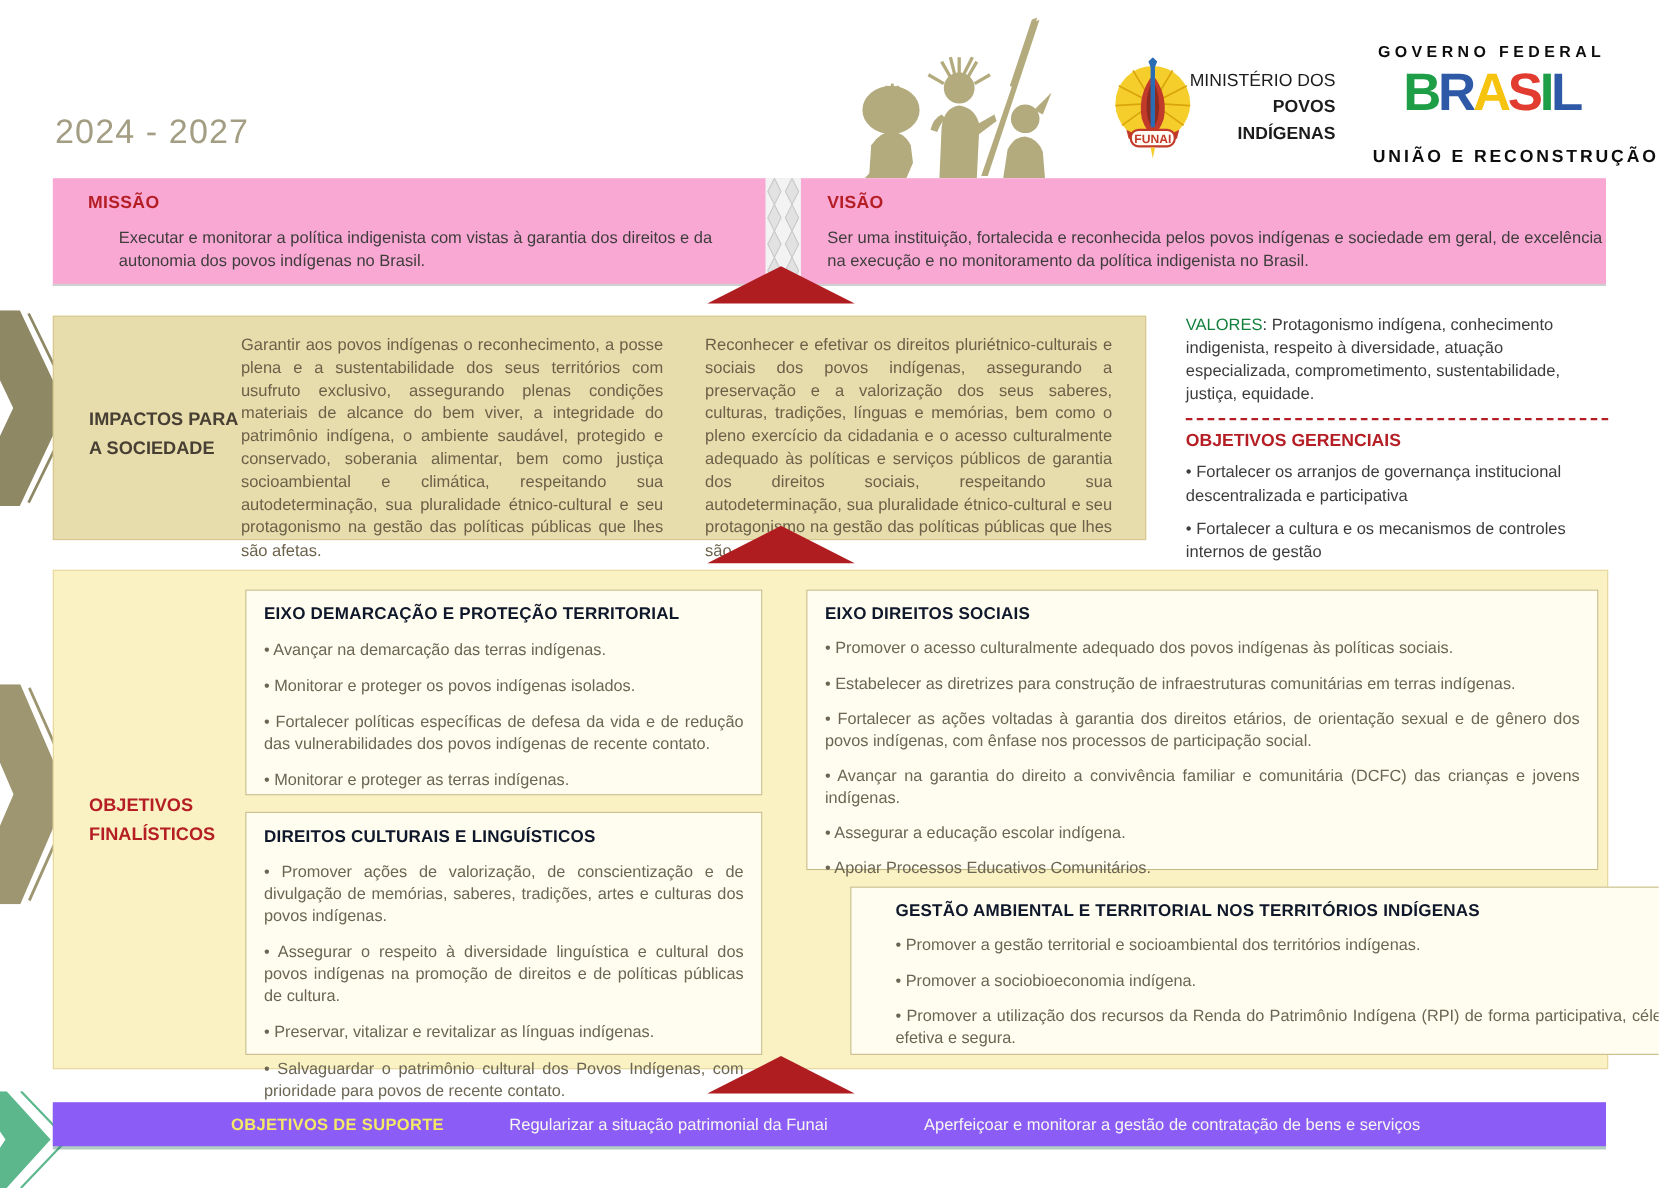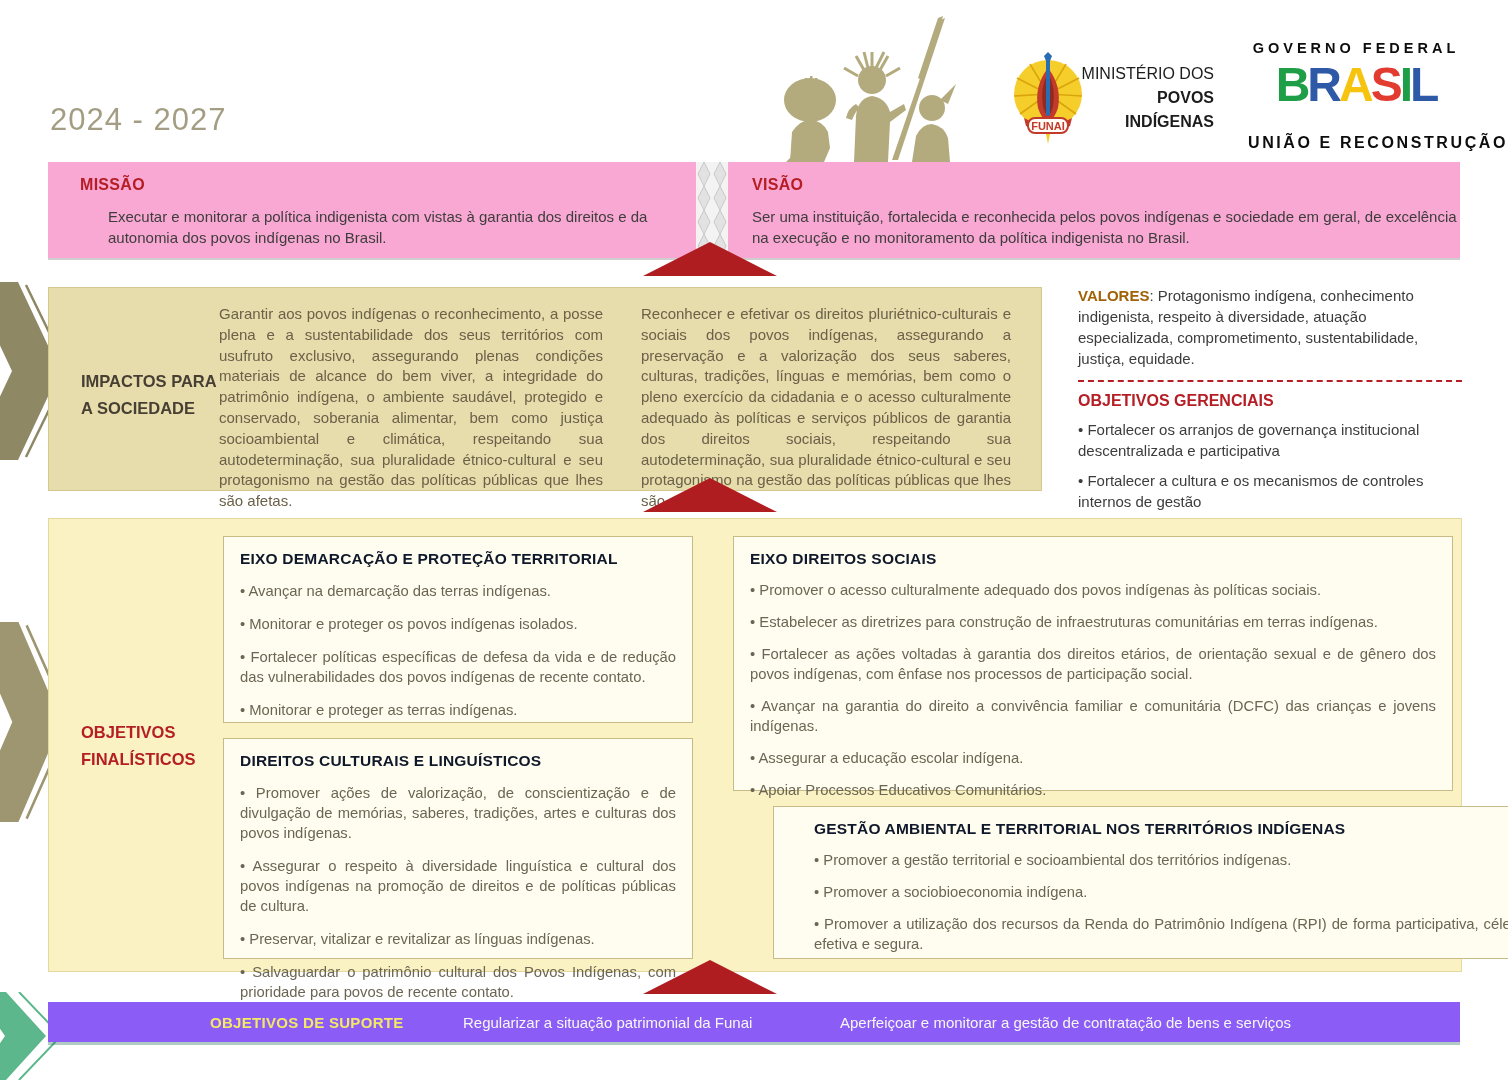--- a/index.html
+++ b/index.html
@@ -30,21 +30,21 @@
   .tri{width:0;height:0;border-left:67px solid transparent;border-right:67px solid transparent;
        border-bottom:34px solid #b01d20;z-index:5;}
 
   
   .impactos{left:48px;top:287px;width:992px;height:202px;background:#e7dcab;border:1px solid #d5c78e;z-index:2;}
   .imp-label{left:32px;top:80px;font-size:16.5px;font-weight:800;color:#473f33;line-height:27px;}
   .imp-col{font-size:15px;line-height:20.8px;color:#6b6149;text-align:justify;}
 
   .valores{left:1078px;top:285px;width:384px;z-index:2;}
   .val-p{font-size:15px;line-height:21px;color:#3c3c3c;margin:0;}
-  .val-label{color:#a16207;font-weight:700;}
+  .val-label{color:#15803d;font-weight:400;}
   .dash{border:none;border-top:2px dashed #b41e24;margin:11px 0 10px 0;}
   .ger-title{font-size:16px;font-weight:800;color:#b41e24;margin:4px 0 2px 0;}
   .ger-item{font-size:15px;line-height:20.5px;color:#3c3c3c;margin:10px 0 0 0;}
   .ger-item:before{content:"• ";}
 
   
   .finalisticos{left:48px;top:518px;width:1412px;height:452px;background:#fbf2c3;border:1px solid #e4d89f;z-index:2;}
   .fin-label{left:32px;top:200px;font-size:16.5px;font-weight:800;color:#b41e24;line-height:27px;}
   .obox{position:absolute;background:#fffdf0;border:1px solid #c8bb85;box-sizing:border-box;padding:13px 16px 10px 16px;}
   .obox h3{margin:0 0 2px 0;font-size:15.5px;font-weight:800;color:#0f172a;letter-spacing:0.2px;}

